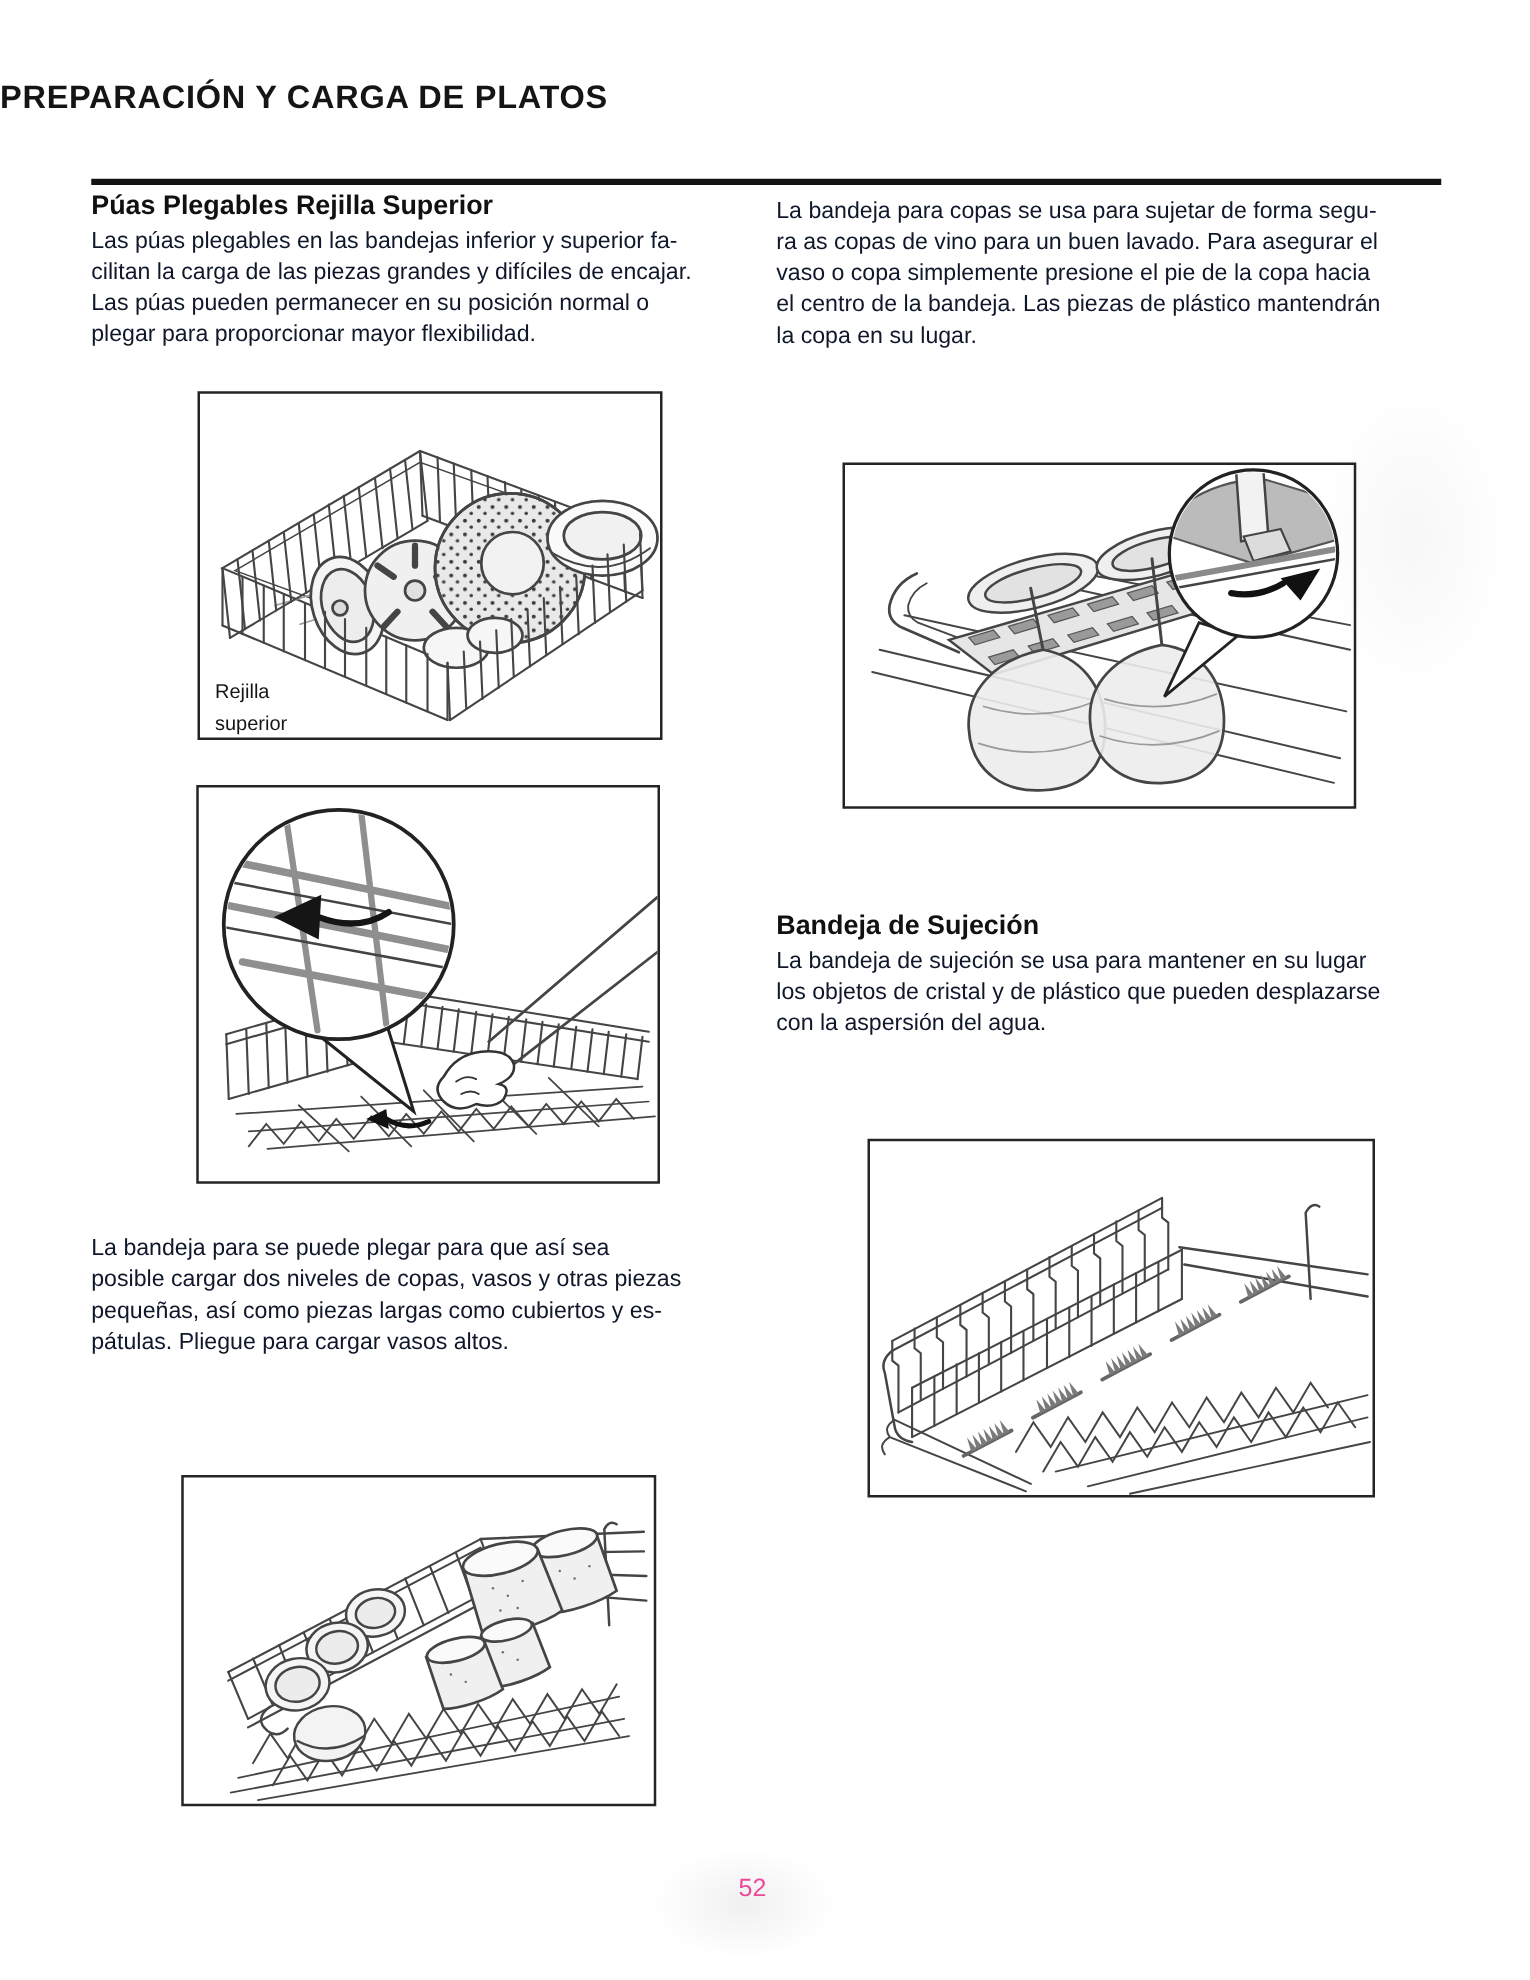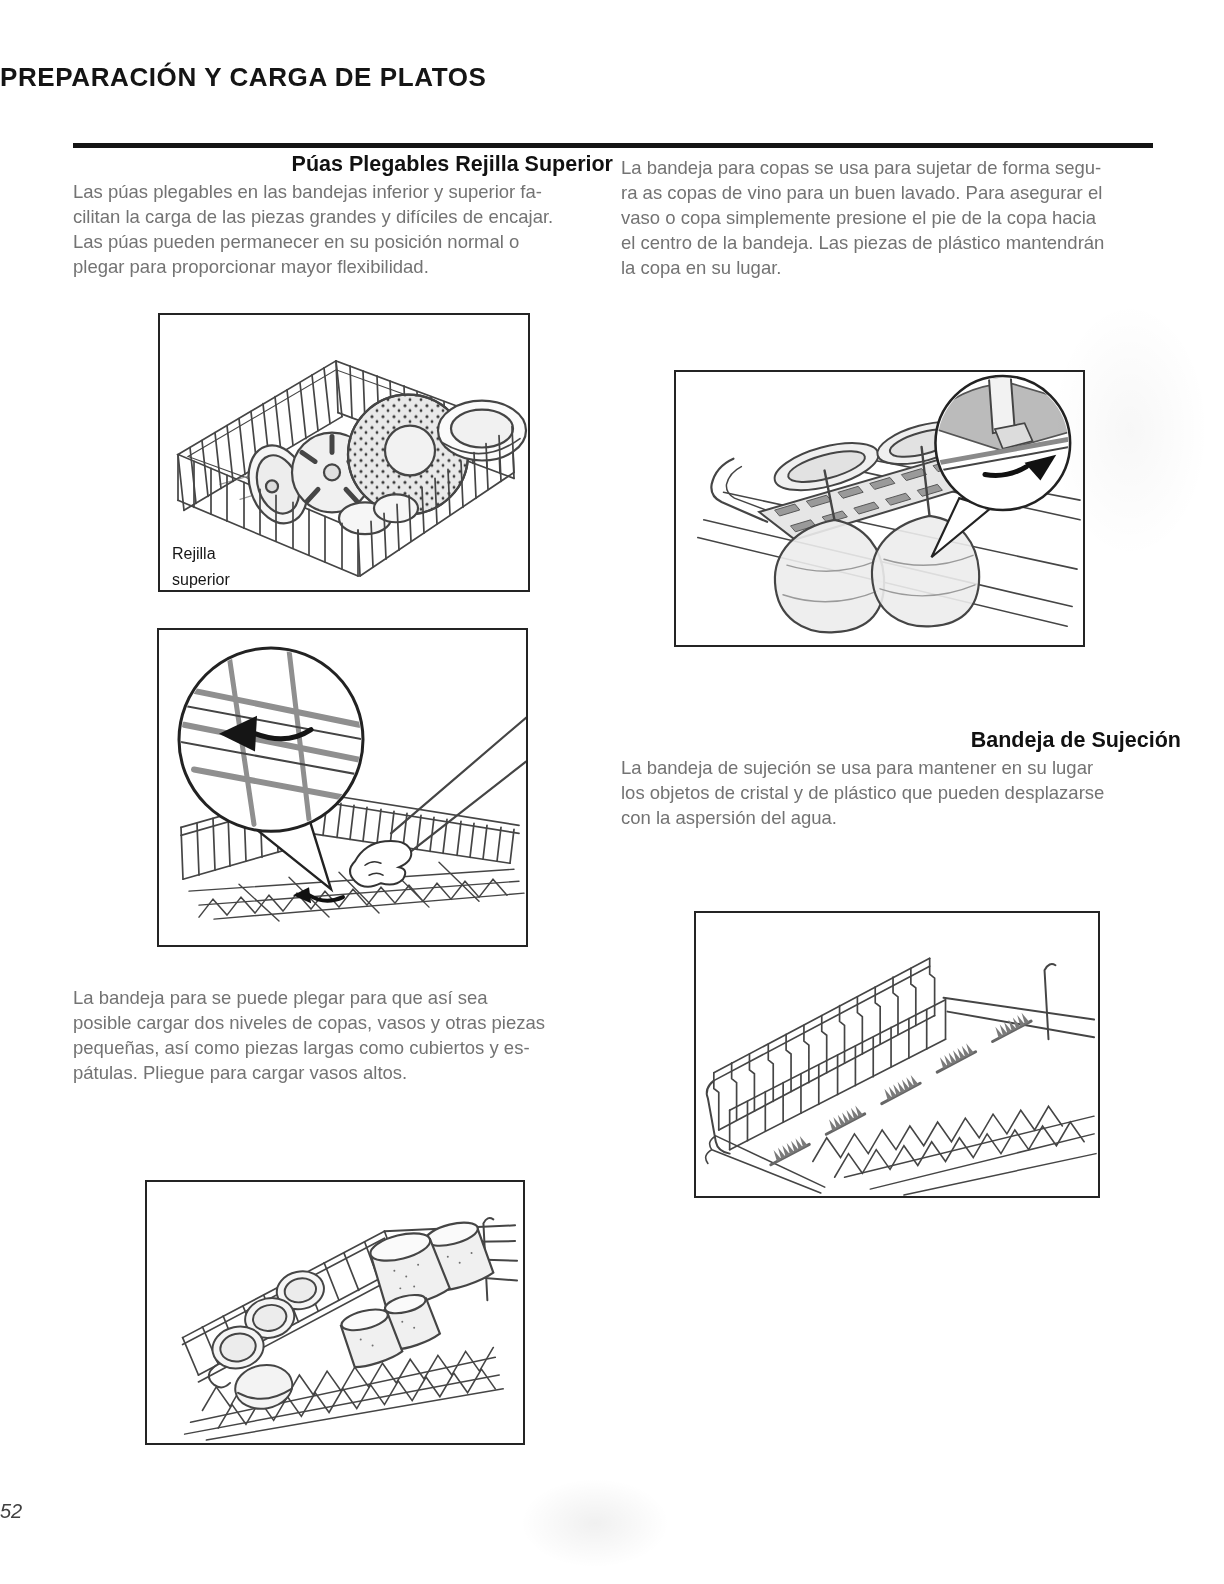--- a/index.html
+++ b/index.html
@@ -2,28 +2,28 @@
 <html><head>
 <meta charset="utf-8">
 <style>
   html,body{margin:0;padding:0;background:#e9e9e9;}
   .page{position:relative;width:1224px;height:1584px;background:#ffffff;
         font-family:"Liberation Sans","DejaVu Sans",sans-serif;color:#1c1c1c;overflow:hidden;}
   .title{position:absolute;top:62px;left:0;width:100%;text-align:left;
          font-size:26px;font-weight:bold;letter-spacing:.6px;color:#151515;margin:0;}
   .rule{position:absolute;top:143px;left:73px;width:1080px;height:5px;background:#141414;}
   .col{position:absolute;}
-  h2.sec{font-size:21.5px;font-weight:bold;margin:0 0 2px 0;color:#111;text-align:right;}
-  p.body{white-space:pre-line;font-size:18.5px;line-height:25px;margin:0;color:#737373;}
+  h2.sec{font-size:21.5px;font-weight:bold;margin:0 0 2px 0;color:#111;}
+  p.body{white-space:pre-line;font-size:18.5px;line-height:25px;margin:0;color:#0f172a;}
   .fig{position:absolute;background:#fff;border:2px solid #242424;}
   .fig svg{display:block;width:100%;height:100%;}
   .fig-label{position:absolute;left:12px;top:226px;font-size:16px;line-height:26px;
              white-space:pre-line;color:#161616;}
-  .pagenum{position:absolute;top:1500px;left:0;width:1204px;
-           font-size:20px;color:#404040;font-style:italic;}
+  .pagenum{position:absolute;top:1500px;left:0;width:1204px;text-align:center;
+           font-size:20px;color:#ec4899;}
   .smudge{position:absolute;border-radius:50%;pointer-events:none;}
   .smudge.a{top:1478px;left:520px;width:150px;height:90px;
             background:radial-gradient(ellipse at center,rgba(0,0,0,.06),rgba(0,0,0,0) 70%);}
   .smudge.b{top:300px;left:1050px;width:160px;height:260px;
             background:radial-gradient(ellipse at center,rgba(0,0,0,.03),rgba(0,0,0,0) 70%);}
 </style>
 </head>
 <body>
 
 <div class="page">

